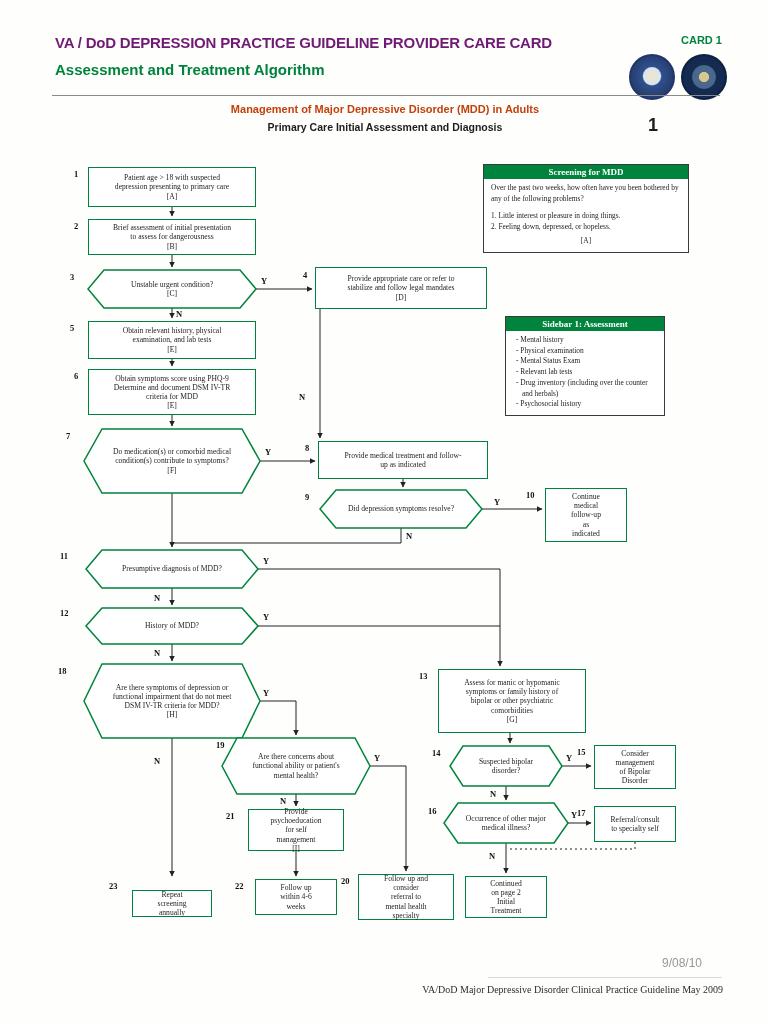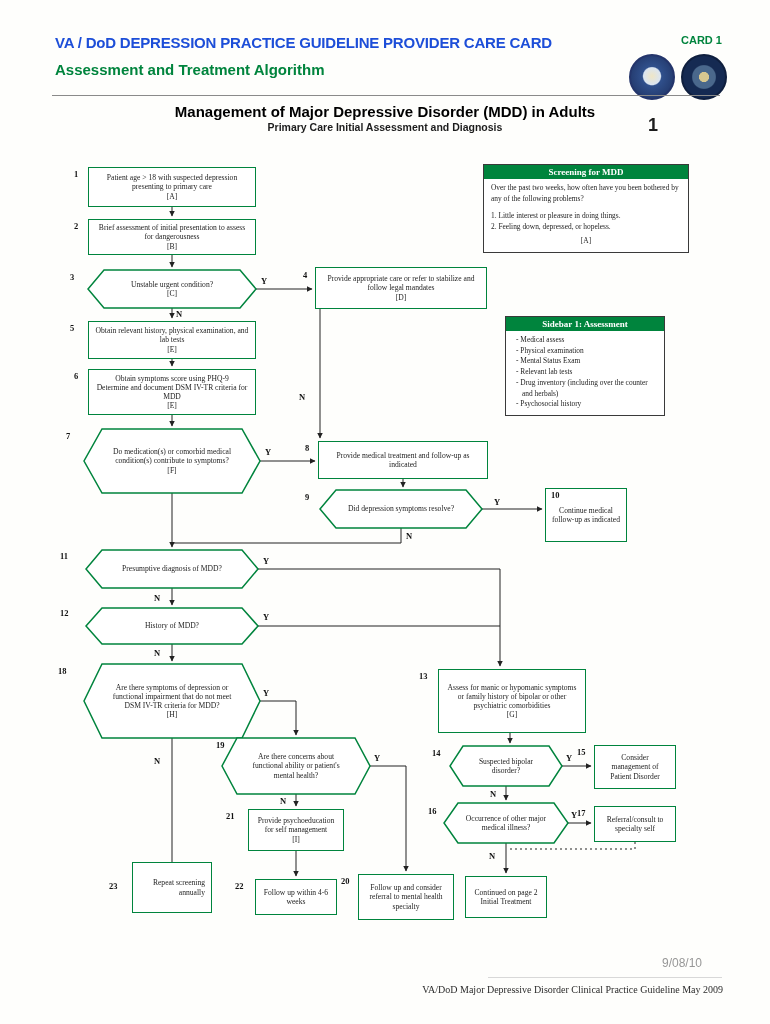--- a/index.html
+++ b/index.html
@@ -1,43 +1,43 @@
 <!DOCTYPE html>
 <html><head>
 <meta charset="utf-8">
 <style>
   :root{ --green:#00843d; --ink:#1d1d1d; }
   html,body{margin:0;padding:0;background:#ffffff;}
   #page{position:relative;width:770px;height:1024px;background:#fefefc;font-family:"Liberation Serif",serif;overflow:hidden;}
 
   
   .hd-title{position:absolute;left:55px;top:34px;width:560px;font-family:"Liberation Sans",sans-serif;
-    font-weight:bold;font-size:15px;color:#1d4ed8;letter-spacing:-0.2px;}
+    font-weight:bold;font-size:15px;color:#701a75;letter-spacing:-0.2px;}
   .hd-card{position:absolute;left:681px;top:34px;font-family:"Liberation Sans",sans-serif;font-weight:bold;
     font-size:11px;color:var(--green);}
   .hd-sub{position:absolute;left:55px;top:61px;font-family:"Liberation Sans",sans-serif;font-weight:bold;
     font-size:15px;color:var(--green);}
   .seal{position:absolute;width:42px;height:42px;border-radius:50%;}
   .seal-dod{left:629px;top:54px;border:2px solid #24356b;
     background:radial-gradient(circle at 50% 48%,#efe6c6 0%,#dbe5f1 28%,#30508c 32%,#1d2f5e 100%);}
   .seal-va{left:681px;top:54px;border:2px solid #0f1f3e;
     background:radial-gradient(circle at 50% 50%,#d8c890 0%,#d8c890 16%,#4a688c 18%,#4a688c 38%,#152a52 42%,#152a52 100%);}
   .hd-rule{position:absolute;left:52px;top:95px;width:668px;height:1px;background:#8a8a8a;}
   .mid-title{position:absolute;left:0;top:103px;width:770px;text-align:center;font-family:"Liberation Sans",sans-serif;
-    font-weight:bold;font-size:15px;color:#000000;}
+    font-weight:bold;font-size:11px;color:#c2410c;}
   .mid-sub{position:absolute;left:0;top:121px;width:770px;text-align:center;font-family:"Liberation Sans",sans-serif;
     font-weight:bold;font-size:10.5px;color:#1c1c1c;}
   .page-num{position:absolute;left:648px;top:115px;font-family:"Liberation Sans",sans-serif;font-weight:bold;
     font-size:18px;color:#1c1c1c;}
 
   
   svg.flow{position:absolute;left:0;top:0;z-index:1;}
   .node{position:absolute;display:flex;flex-direction:column;align-items:center;justify-content:center;
     text-align:center;font-size:7.6px;line-height:1.2;color:var(--ink);z-index:2;box-sizing:border-box;}
-  .box{border:1.5px solid var(--green);background:#fff;padding:2px 6px;}
+  .box{border:1.5px solid var(--green);background:#fff;padding:2px 23px;}
   .hexnode{background:transparent;padding:0 20px;}
   .nlabel{display:block;}
   .ncode{display:block;}
   .nnum{position:absolute;font-size:8.5px;font-weight:bold;color:#111;z-index:3;}
   .yn{position:absolute;font-size:8.5px;font-weight:bold;color:#111;z-index:3;}
 
   
   .panel{position:absolute;z-index:2;border:1px solid #3a3a3a;background:#fff;box-sizing:border-box;}
   .panel-head{background:var(--green);color:#fff;font-weight:bold;font-size:9px;text-align:center;padding:2px 0;}
   .panel-body{padding:4px 7px 5px 7px;font-size:7.4px;line-height:1.45;color:var(--ink);}
@@ -161,21 +161,21 @@
     <span class="nlabel">History of MDD?</span>
   </div>
   <div class="node box" style="left:438px;top:669px;width:148px;height:64px;">
     <span class="nlabel">Assess for manic or hypomanic symptoms or family history of bipolar or other psychiatric comorbidities</span>
     <span class="ncode">[G]</span>
   </div>
   <div class="node hexnode" style="left:450px;top:746px;width:112px;height:40px;">
     <span class="nlabel">Suspected bipolar disorder?</span>
   </div>
   <div class="node box" style="left:594px;top:745px;width:82px;height:44px;">
-    <span class="nlabel">Consider management of Patient Disorder</span>
+    <span class="nlabel">Consider management of Bipolar Disorder</span>
   </div>
   <div class="node hexnode" style="left:444px;top:803px;width:124px;height:40px;">
     <span class="nlabel">Occurrence of other major medical illness?</span>
   </div>
   <div class="node box" style="left:594px;top:806px;width:82px;height:36px;">
     <span class="nlabel">Referral/consult to specialty self</span>
   </div>
   <div class="node hexnode" style="left:84px;top:664px;width:176px;height:74px;">
     <span class="nlabel">Are there symptoms of depression or functional impairment that do not meet DSM IV-TR criteria for MDD?</span>
     <span class="ncode">[H]</span>
@@ -186,37 +186,37 @@
   <div class="node box" style="left:358px;top:874px;width:96px;height:46px;">
     <span class="nlabel">Follow up and consider referral to mental health specialty</span>
   </div>
   <div class="node box" style="left:248px;top:809px;width:96px;height:42px;">
     <span class="nlabel">Provide psychoeducation for self management</span>
     <span class="ncode">[I]</span>
   </div>
   <div class="node box" style="left:255px;top:879px;width:82px;height:36px;">
     <span class="nlabel">Follow up within 4-6 weeks</span>
   </div>
-  <div class="node box" style="left:132px;top:862px;width:80px;height:51px;text-align:right;">
+  <div class="node box" style="left:132px;top:890px;width:80px;height:27px;">
     <span class="nlabel">Repeat screening annually</span>
   </div>
   <div class="node box" style="left:465px;top:876px;width:82px;height:42px;">
     <span class="nlabel">Continued on page 2 Initial Treatment</span>
   </div>
 
   <span class="nnum" style="left:74px;top:169px;">1</span>
   <span class="nnum" style="left:74px;top:221px;">2</span>
   <span class="nnum" style="left:70px;top:272px;">3</span>
   <span class="nnum" style="left:303px;top:270px;">4</span>
   <span class="nnum" style="left:70px;top:323px;">5</span>
   <span class="nnum" style="left:74px;top:371px;">6</span>
   <span class="nnum" style="left:66px;top:431px;">7</span>
   <span class="nnum" style="left:305px;top:443px;">8</span>
   <span class="nnum" style="left:305px;top:492px;">9</span>
-  <span class="nnum" style="left:526px;top:490px;margin-left:25px;">10</span>
+  <span class="nnum" style="left:526px;top:490px;">10</span>
   <span class="nnum" style="left:60px;top:551px;">11</span>
   <span class="nnum" style="left:60px;top:608px;">12</span>
   <span class="nnum" style="left:419px;top:671px;">13</span>
   <span class="nnum" style="left:432px;top:748px;">14</span>
   <span class="nnum" style="left:577px;top:747px;">15</span>
   <span class="nnum" style="left:428px;top:806px;">16</span>
   <span class="nnum" style="left:577px;top:808px;">17</span>
   <span class="nnum" style="left:58px;top:666px;">18</span>
   <span class="nnum" style="left:216px;top:740px;">19</span>
   <span class="nnum" style="left:341px;top:876px;">20</span>
@@ -249,21 +249,21 @@
       <p class="p-intro">Over the past two weeks, how often have you been bothered by any of the following problems?</p>
       <p>1. Little interest or pleasure in doing things.</p>
       <p>2. Feeling down, depressed, or hopeless.</p>
       <p class="p-code">[A]</p>
     </div>
   </div>
 
   <div class="panel" style="left:505px;top:316px;width:160px;">
     <div class="panel-head">Sidebar 1: Assessment</div>
     <div class="panel-body">
-      <p class="sitem">Medical assess</p>
+      <p class="sitem">Mental history</p>
       <p class="sitem">Physical examination</p>
       <p class="sitem">Mental Status Exam</p>
       <p class="sitem">Relevant lab tests</p>
       <p class="sitem">Drug inventory (including over the counter and herbals)</p>
       <p class="sitem">Psychosocial history</p>
     </div>
   </div>
 
   <div class="ft-date">9/08/10</div>
   <div class="ft-rule"></div>

